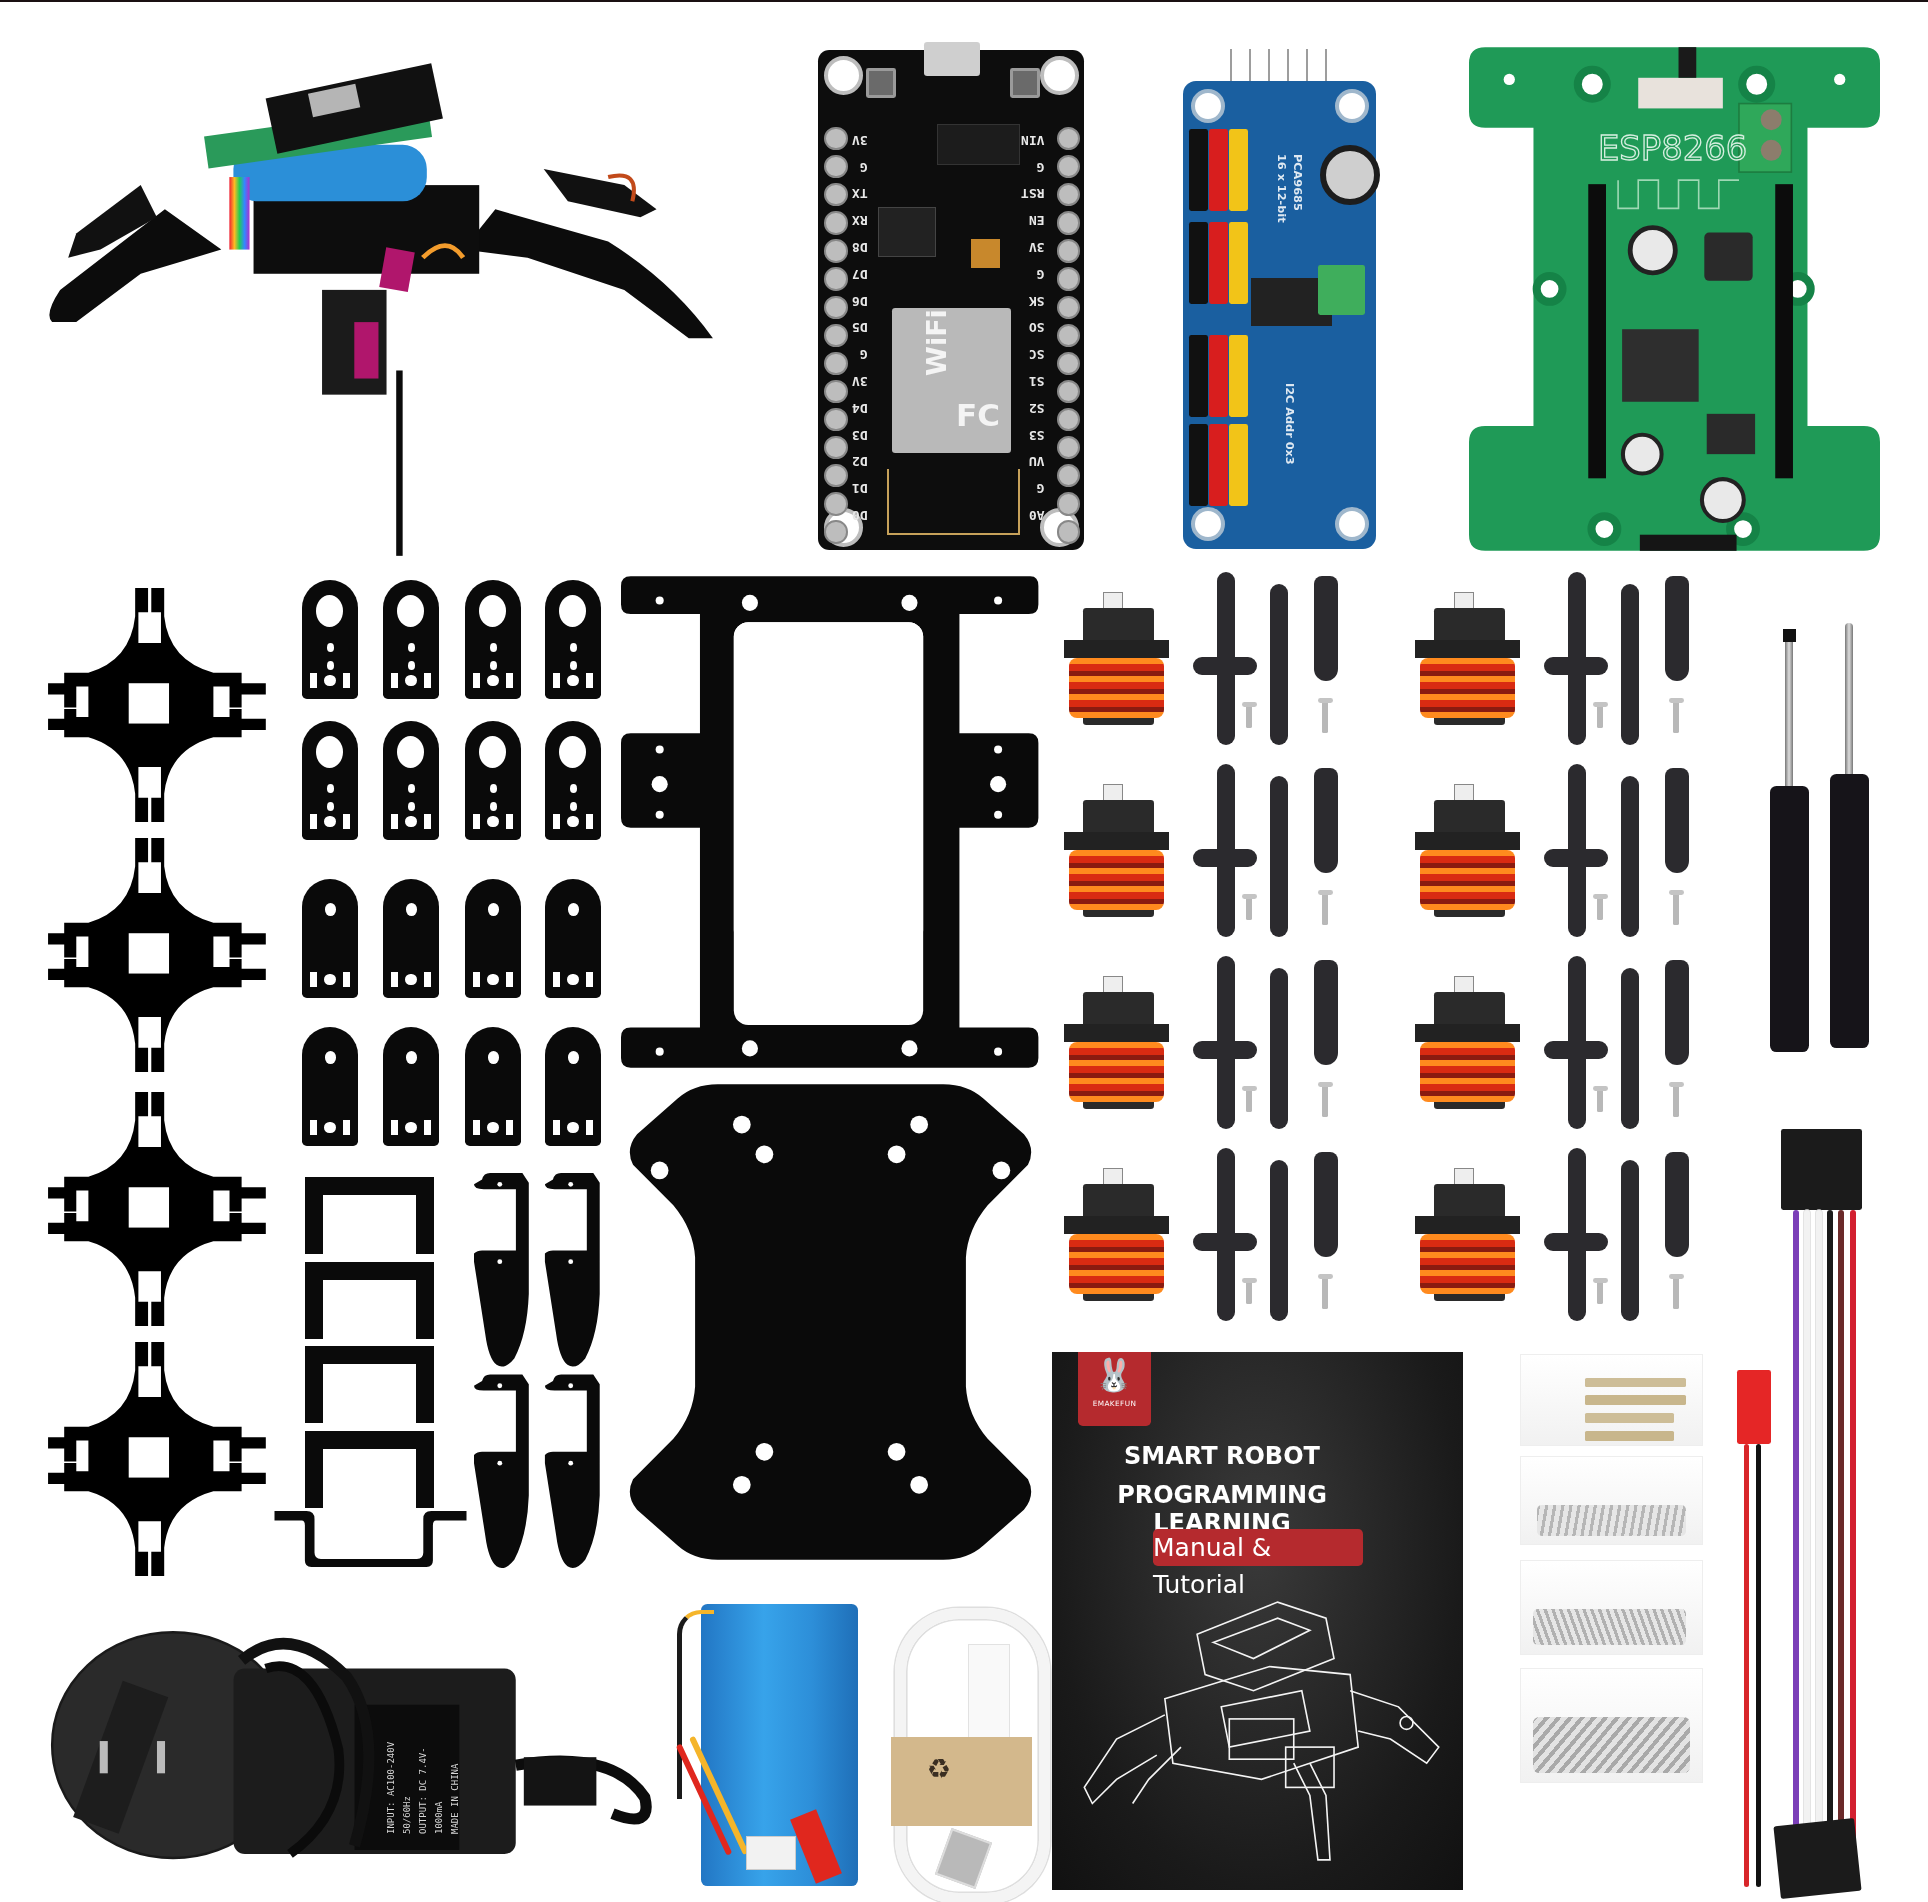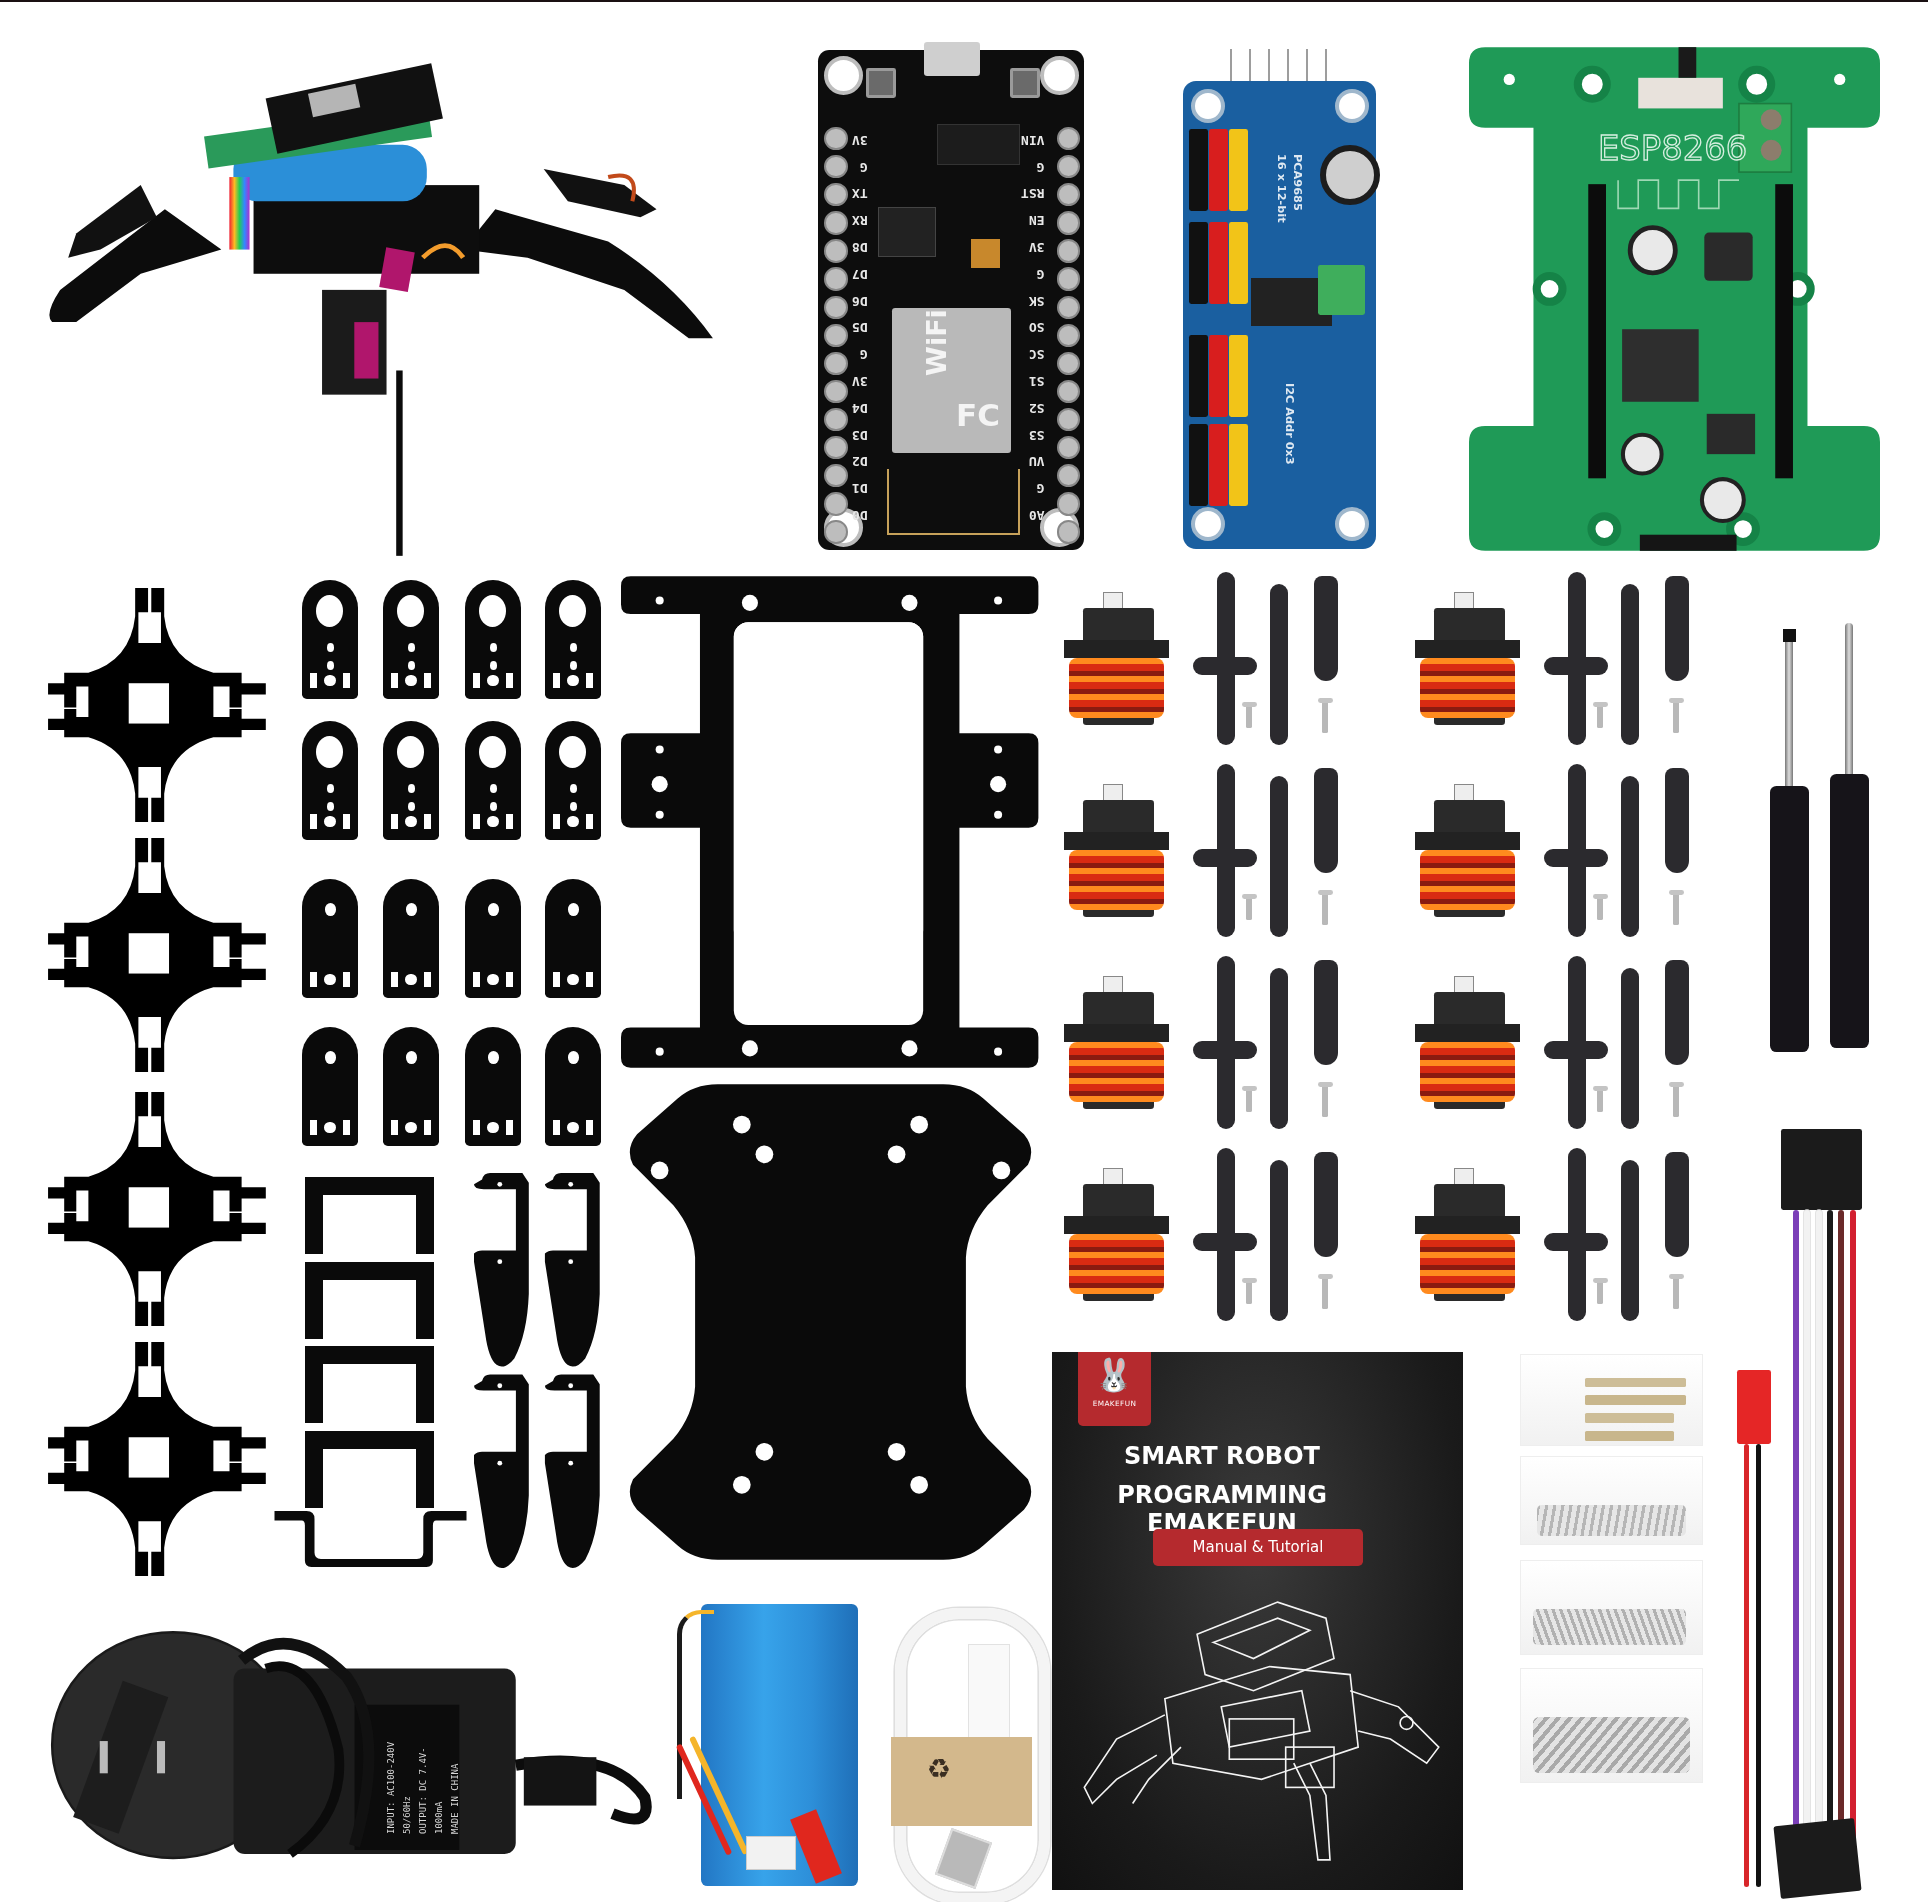--- a/index.html
+++ b/index.html
@@ -65,21 +65,21 @@
   .sd-handle{position:absolute;width:39px;background:#161419;border-radius:6.4px;}
 
   
   #manual{left:1052px;top:1352px;width:411px;height:538px;background:radial-gradient(ellipse at 50% 35%,#3a3a3a 0%,#1a1a1a 70%,#111 100%);}
   #manual .logo{position:absolute;left:26px;top:0;width:73px;height:74px;background:#b52a2e;border-radius:0 0 4.8px 4.8px;color:#fff;text-align:center;}
   #manual .logo .rabbit{font-size:32px;line-height:47px;}
   #manual .logo .brand{font-size:7.3px;font-weight:normal;letter-spacing:0.4px;}
   #manual .t1,#manual .t2{position:absolute;left:0;width:340px;text-align:center;color:#fff;font-weight:bold;font-family:"DejaVu Sans",sans-serif;}
   #manual .t1{top:90px;font-size:24px;}
   #manual .t2{top:129px;font-size:24px;}
-  #manual .pill{position:absolute;left:101px;top:177px;width:210px;height:37px;background:#b52a2e;border-radius:4.8px;color:#fff;font-size:15px;text-align:center;line-height:37px;}
+  #manual .pill{position:absolute;left:101px;top:177px;width:210px;height:37px;background:#b52a2e;border-radius:4.8px;color:#fff;font-size:25px;line-height:37px;}
   #manual .art{position:absolute;left:16px;top:234px;width:379px;height:290px;}
 
   
   .bag{position:absolute;width:181px;background:linear-gradient(180deg,#ffffff,#f1f1f1);border:0.8px solid #eeeeee;}
   .wire{position:absolute;border-radius:4.8px;}
 </style>
 </head>
 <body>
 
 <div class="topline"></div>
@@ -668,21 +668,21 @@
   <div class="abs" style="left:40px;top:157px;font-size:27px;color:#3a2e22">♻</div>
   <div class="abs" style="left:55px;top:238px;width:39px;height:45px;background:#b9b9b9;border:2.4px solid #ddd;transform:rotate(20deg)"></div>
 </div>
 
 <div id="manual" class="abs">
   <div class="logo">
     <div class="rabbit">🐰</div>
     <div class="brand">EMAKEFUN</div>
   </div>
   <div class="t1">SMART ROBOT</div>
-  <div class="t2">PROGRAMMING EMAKEFUN</div>
+  <div class="t2">PROGRAMMING LEARNING</div>
   <div class="pill">Manual &amp; Tutorial</div>
   <svg class="art" viewBox="0 0 470 360">
     <g fill="none" stroke="#f4f4f4" stroke-width="2">
       <path d="M160 60 L260 20 L320 40 L330 90 L230 130 L170 110 Z"></path>
       <path d="M180 70 L260 40 L300 55 L230 90 Z"></path>
       <path d="M120 140 L250 100 L350 110 L360 200 L240 240 L130 220 Z"></path>
       <path d="M190 150 L290 130 L300 180 L200 200 Z"></path>
       <path d="M120 160 L60 190 L20 250 L30 270 L60 240 L110 210"></path>
       <path d="M350 130 L410 150 L460 200 L445 220 L400 190 L360 180"></path>
       <path d="M280 220 L300 260 L310 340 L325 340 L320 260 L300 220"></path>

